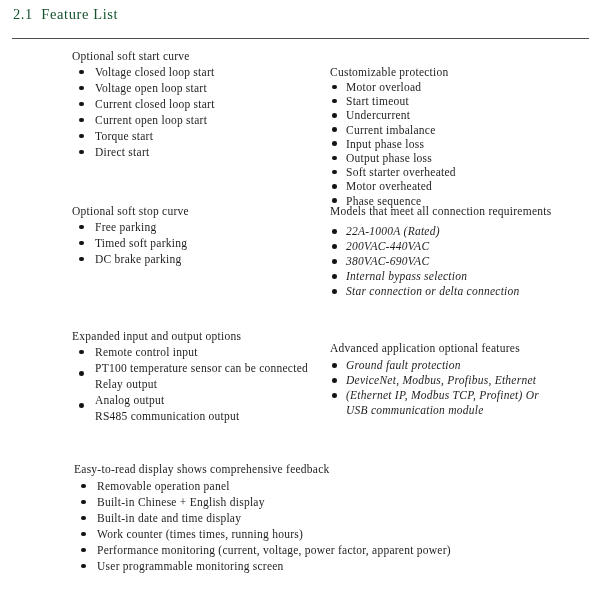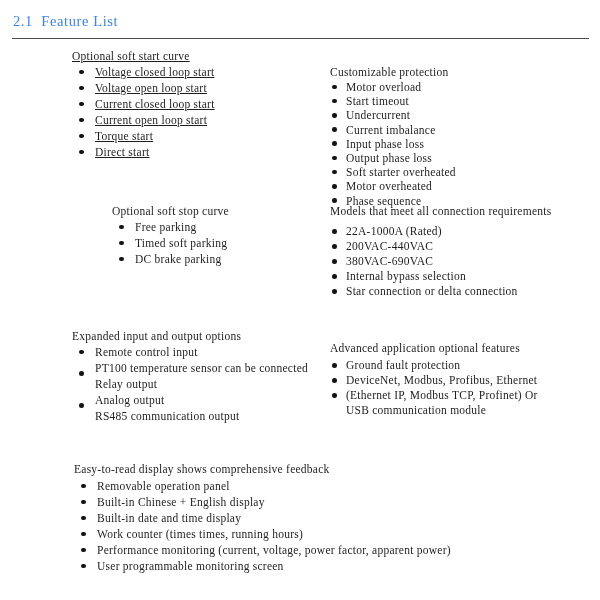--- a/index.html
+++ b/index.html
@@ -8,64 +8,64 @@
     background: #ffffff;
     font-family: "Liberation Serif", "DejaVu Serif", serif;
     color: #222222;
     position: relative;
     overflow: hidden;
   }
   .page { position: absolute; inset: 0; }
 
   .page-title {
     position: absolute;
-    left: 13px; top: 13px;
+    left: 13px; top: 6px;
     font-size: 14.5px;
     letter-spacing: 0.6px;
-    color: #3b82f6;
+    color: #14532d;
     white-space: pre;
   }
   .rule {
     position: absolute;
     left: 12px; top: 38px;
     width: 577px; height: 1px;
     background: #4d4d4d;
   }
 
   .section {
     position: absolute;
     font-size: 11.5px;
     letter-spacing: 0.25px;
     color: #1e1e1e;
   }
   .sec-title { line-height: 16px; white-space: nowrap; }
 
   .item { position: relative; white-space: nowrap; }
   .lh16 .item { line-height: 16px; }
-  .lh15 .item { line-height: 15px; }
+  .lh15 .item { line-height: 15px; font-style: italic; }
   .lh14 .item { line-height: 14.2px; }
 
   .left-col .item, .bottom-sec .item { padding-left: 23px; }
   .right-col .item { padding-left: 16px; }
 
   .dot {
     position: absolute;
     width: 4.6px; height: 4.6px;
     border-radius: 50%;
     background: #141414;
     left: 7px; top: 5.5px;
   }
   .right-col .dot { left: 2px; top: 5px; }
   .lh14 .dot { top: 4.6px; }
   .raised .dot { top: -5px; }
 
   
-  #sec-soft-start { left: 72px; top: 48px;  width: 252px; text-decoration: underline; }
+  #sec-soft-start { left: 72px; top: 48px;  width: 252px; }
   #sec-protection { left: 330px; top: 64px; width: 258px; }
-  #sec-soft-stop  { left: 72px; top: 203px; width: 252px; margin-left: 40px; }
+  #sec-soft-stop  { left: 72px; top: 203px; width: 252px; }
   #sec-models     { left: 330px; top: 203px; width: 258px; }
   #sec-models .sec-title { margin-bottom: 5px; }
   #sec-io         { left: 72px; top: 328px; width: 300px; }
   #sec-advanced   { left: 330px; top: 340px; width: 264px; }
   #sec-advanced .sec-title { margin-bottom: 2px; }
   #sec-display    { left: 74px; top: 461px; width: 490px; }
   #sec-display .sec-title { margin-bottom: 1px; }
 </style>
 </head>
 <body>

